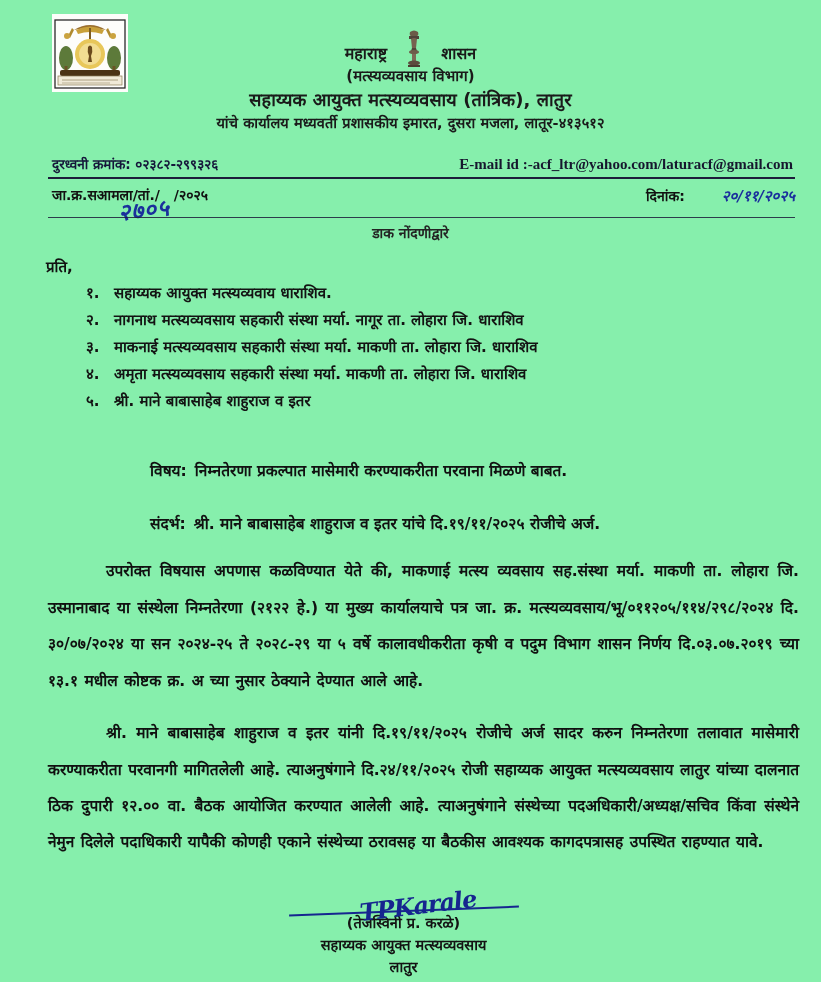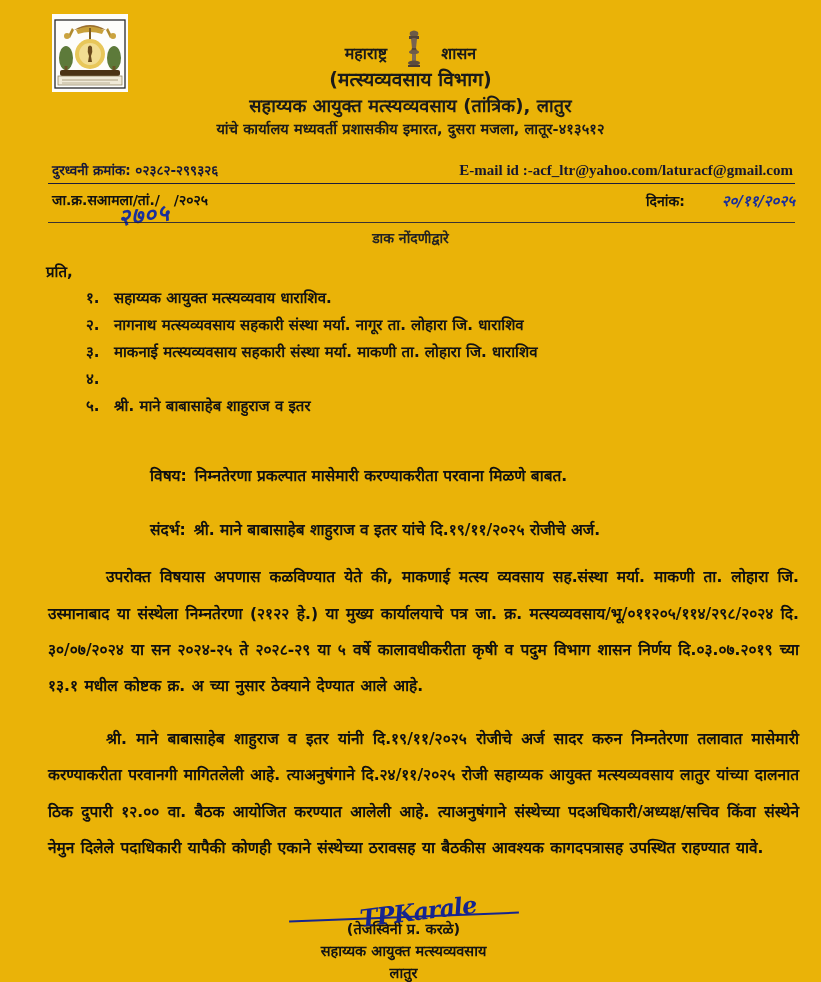--- a/index.html
+++ b/index.html
@@ -12,21 +12,21 @@
     height: 982px;
     overflow: hidden;
     font-family: "DejaVu Sans", sans-serif;
     color: #111111;
     position: relative;
   }
   .page {
     position: relative;
     width: 821px;
     height: 982px;
-    background: #eab308;
+    background: #86efac;
     padding: 0;
     box-sizing: border-box;
   }
 
   
   .letterhead {
     position: relative;
     padding: 10px 50px 0 50px;
     text-align: center;
   }
@@ -54,21 +54,21 @@
     align-items: flex-end;
     justify-content: center;
     gap: 16px;
   }
   .ashoka {
     width: 22px;
     height: 40px;
     position: relative;
     top: 2px;
   }
-  .hdr-line.l2 { font-size: 19px; }
+  .hdr-line.l2 { font-size: 15px; }
   .hdr-line.l3 { font-size: 18px; }
   .hdr-line.l4 { font-size: 14.5px; }
 
   
   .contact-row {
     display: flex;
     justify-content: space-between;
     align-items: flex-end;
     padding: 6px 28px 2px 52px;
     font-size: 13.5px;
@@ -307,20 +307,21 @@
     <li>
       <span class="rec-num">२.</span>
       <span>नागनाथ मत्स्यव्यवसाय सहकारी संस्था मर्या. नागूर ता. लोहारा जि. धाराशिव</span>
     </li>
     <li>
       <span class="rec-num">३.</span>
       <span>माकनाई मत्स्यव्यवसाय सहकारी संस्था मर्या. माकणी ता. लोहारा जि. धाराशिव</span>
     </li>
     <li>
       <span class="rec-num">४.</span>
+      <span>अमृता मत्स्यव्यवसाय सहकारी संस्था मर्या. माकणी ता. लोहारा जि. धाराशिव</span>
     </li>
     <li>
       <span class="rec-num">५.</span>
       <span>श्री. माने बाबासाहेब शाहुराज व इतर</span>
     </li>
   </ul>
 
   <div class="subject-block">
     <div class="subj-line">
       <span class="subj-key">विषय:</span>

